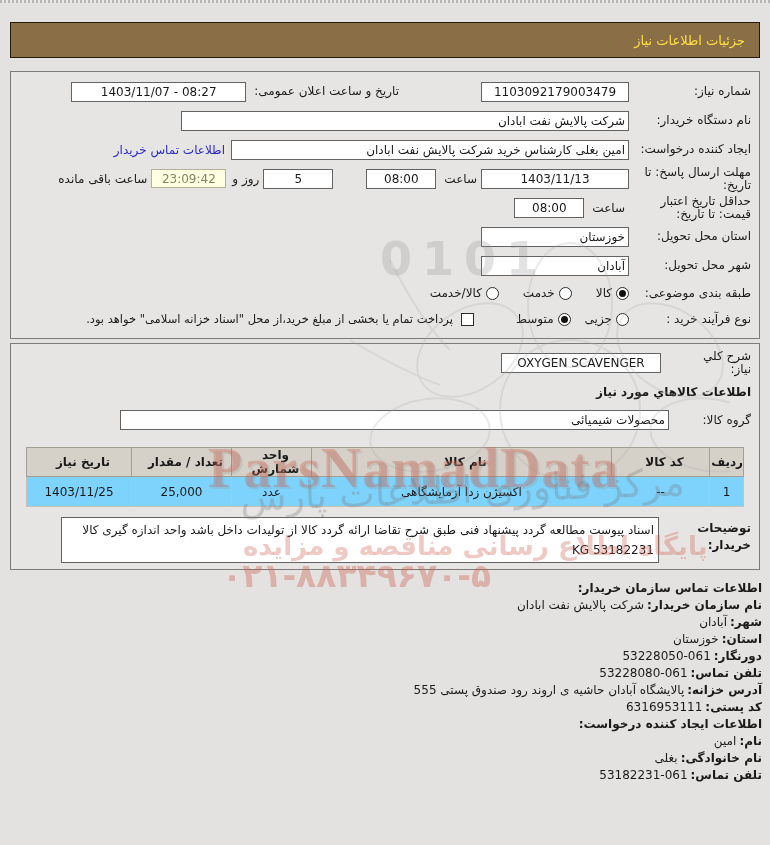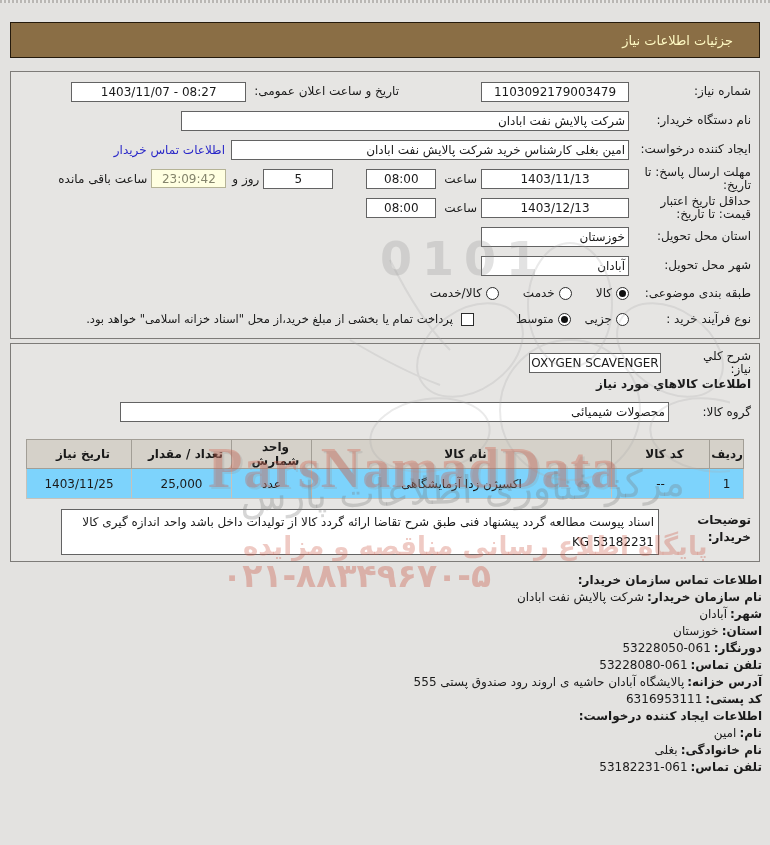--- a/index.html
+++ b/index.html
@@ -15,41 +15,41 @@
   }
   .top-dots {
     height: 3px; width: 100%;
     background: repeating-linear-gradient(90deg, #b9b7b4 0 2px, #e8e7e5 2px 4px);
     margin-bottom: 19px;
   }
   .title-bar {
     height: 36px; margin: 15px 10px 13px 10px;
     background: #8a6e45; border: 1px solid #241a0c;
     display: flex; align-items: center;
-    padding-right: 26px;
-    color: #fef9c3; font-size: 13px;
+    padding-right: 14px;
+    color: #fde047; font-size: 13px;
   }
   .panel {
     margin: 0 10px; border: 1px solid #7d7b78; background: #e6e5e3;
     padding: 5px 8px 6px 8px;
   }
   .panel1 { margin-bottom: 4px; }
   .f-row { display: flex; align-items: center; height: 29px; }
   .f-row.short { height: 26px; }
   .lbl { width: 122px; flex: none; line-height: 13px; font-size: 12px; }
   .blbl { font-weight: normal; padding-left: 24px; }
   .box {
     background: #fff; border: 1px solid #636363; height: 20px;
     display: flex; align-items: center; font-size: 12px; flex: none;
     padding: 0 3px; overflow: hidden; white-space: nowrap;
   }
   .center { justify-content: center; }
   .ltr { direction: ltr; }
   .w148{width:148px}.w175{width:175px}.w70{width:70px}.w448{width:448px}
-  .w398{width:398px}.w132{width:132px}.w549{width:549px}
+  .w398{width:398px}.w132{width:160px}.w549{width:549px}
   .sp82{width:82px;flex:none}.sp8{width:8px;flex:none}.sp4{width:4px;flex:none}
   .sp33{width:33px;flex:none}.sp6{width:6px;flex:none}.sp14{width:14px;flex:none}
   .sp24{width:24px;flex:none}.sp42{width:42px;flex:none}
   .countdown {
     background: #ffffe1; border: 1px solid #b5b396; color: #84846c;
     width: 75px; height: 19px; display: flex; align-items: center;
     justify-content: center; flex: none; font-size: 12px;
   }
   .link { color: #2a28c8; cursor: pointer; white-space: nowrap; }
   .radio {
@@ -137,21 +137,20 @@
     <div class="sp4"></div>
     <span>روز و</span>
     <div class="sp6"></div>
     <div class="countdown ltr">23:09:42</div>
     <div class="sp4"></div>
     <span>ساعت باقی مانده</span>
   </div>
 
   <div class="f-row">
     <div class="lbl">حداقل تاریخ اعتبار قیمت: تا تاریخ:</div>
-    <div class="box w148 center ltr">1403/12/13</div>
     <div class="sp4"></div>
     <span>ساعت</span>
     <div class="sp8"></div>
     <div class="box w70 center ltr">08:00</div>
   </div>
 
   <div class="f-row">
     <div class="lbl">استان محل تحویل:</div>
     <div class="box w148">خوزستان</div>
   </div>
@@ -192,21 +191,21 @@
   </div>
 </div>
 
 <div class="panel panel2">
 
   <div class="f-row" style="height:28px">
     <div class="lbl blbl" style="width:90px">شرح کلي نياز:</div>
     <div class="box w132 center ltr">OXYGEN SCAVENGER</div>
   </div>
 
-  <div class="heading-b" style="margin-top:0">اطلاعات کالاهاي مورد نياز</div>
+  <div class="heading-b" style="margin-top:8px">اطلاعات کالاهاي مورد نياز</div>
 
   <div class="f-row" style="height:30px; margin-top:6px">
     <div class="lbl blbl" style="width:82px">گروه کالا:</div>
     <div class="box w549">محصولات شیمیائی</div>
   </div>
 
   <table class="goods-table">
     <colgroup>
       <col style="width:34px">
         <col style="width:98px">

